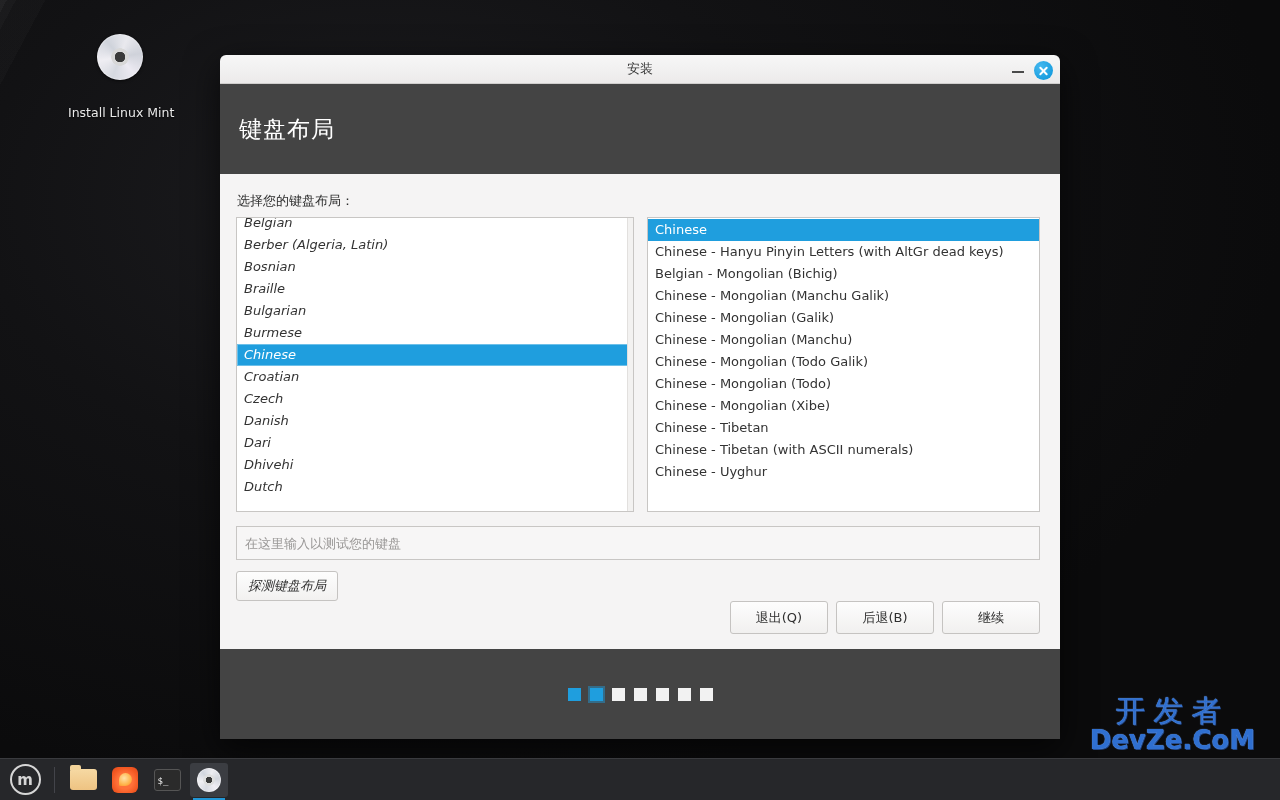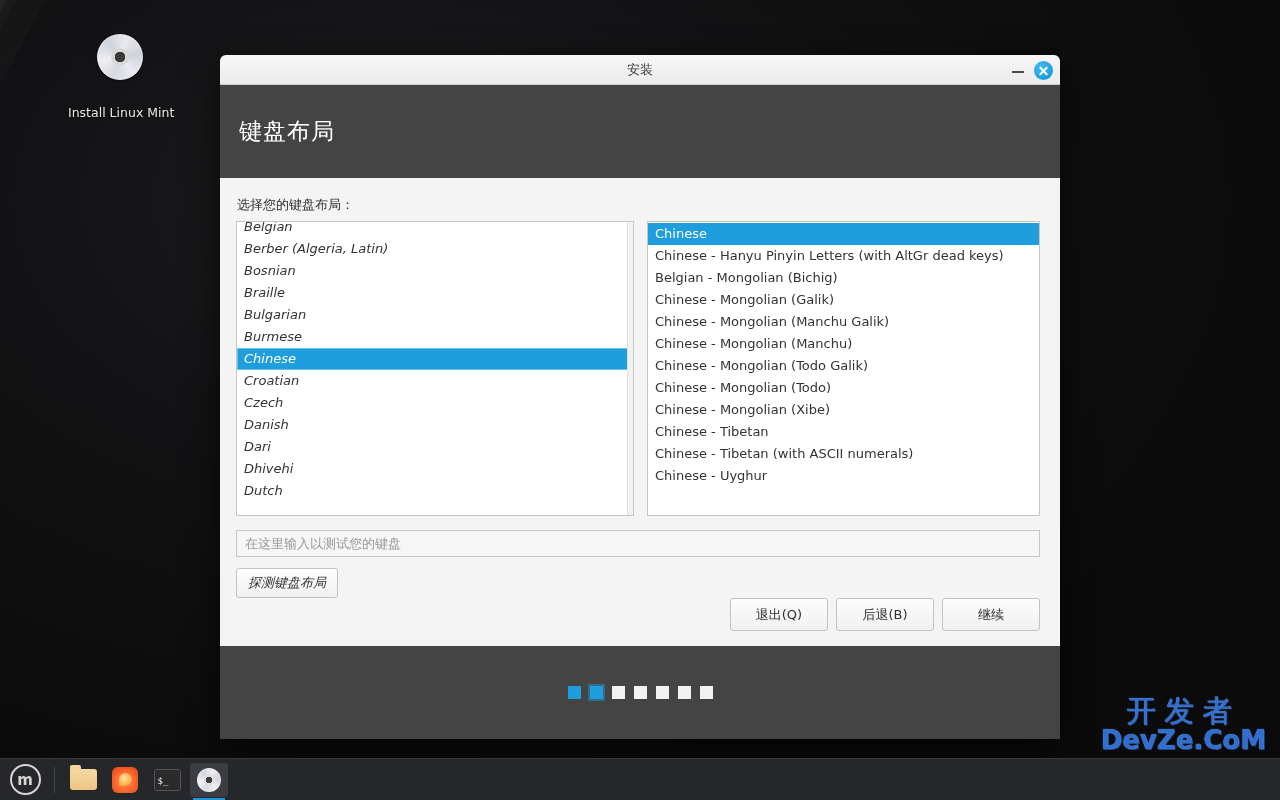--- a/index.html
+++ b/index.html
@@ -193,26 +193,26 @@
     top: 0;
     right: 0;
     width: 5px;
     height: 100%;
     background: #f3f2f1;
     border-left: 1px solid #e2e0de;
   }
 
   #keyboard-test-input {
     margin-top: 14px;
-    height: 27px;
+    height: 15px;
     border: 1px solid #c8c6c4;
     background: #f7f6f6;
     font-size: 13px;
     color: #333;
-    padding: 5px 8px;
+    padding: 16px 8px;
     box-sizing: border-box;
     width: 100%;
     font-family: "DejaVu Sans", "Liberation Sans", sans-serif;
   }
   #keyboard-test-input::placeholder { color: #9a9897; }
 
   #detect-button {
     margin-top: 11px;
     align-self: flex-start;
     height: 30px;
@@ -369,21 +369,21 @@
     background:
       radial-gradient(circle at 50% 50%, #3a3a3a 0 3px, rgba(0,0,0,0) 3.5px),
       radial-gradient(circle at 50% 50%, #dedede 3.5px 5.5px, rgba(0,0,0,0) 6px),
       conic-gradient(from 20deg, #ededf1, #d2d5dc, #f0eef4, #d8dbe2, #f1f0f4, #d2d6de, #ededf1);
     box-shadow: inset 0 0 0 1px rgba(255,255,255,0.35);
   }
 
   
   #watermark {
     position: absolute;
-    right: 14px;
+    right: 25px;
     bottom: 46px;
     text-align: center;
     pointer-events: none;
   }
   #watermark .wm-cn {
     font-size: 30px;
     letter-spacing: 8px;
     color: #2f6fd0;
     text-shadow: 0 0 1px #8ab4ef, 1px 1px 0 #1a3f80;
     line-height: 1.05;
@@ -443,22 +443,22 @@
               <div class="list-item">Dutch</div>
             </div>
           <div class="scroll-gutter"></div>
         </div>
 
         <div class="list-box" id="variant-list">
           <div class="list-inner">
               <div class="list-item selected">Chinese</div>
               <div class="list-item">Chinese - Hanyu Pinyin Letters (with AltGr dead keys)</div>
               <div class="list-item">Belgian - Mongolian (Bichig)</div>
+              <div class="list-item">Chinese - Mongolian (Manchu Galik)</div>
               <div class="list-item">Chinese - Mongolian (Galik)</div>
-              <div class="list-item">Chinese - Mongolian (Manchu Galik)</div>
               <div class="list-item">Chinese - Mongolian (Manchu)</div>
               <div class="list-item">Chinese - Mongolian (Todo Galik)</div>
               <div class="list-item">Chinese - Mongolian (Todo)</div>
               <div class="list-item">Chinese - Mongolian (Xibe)</div>
               <div class="list-item">Chinese - Tibetan</div>
               <div class="list-item">Chinese - Tibetan (with ASCII numerals)</div>
               <div class="list-item">Chinese - Uyghur</div>
             </div>
         </div>
 

